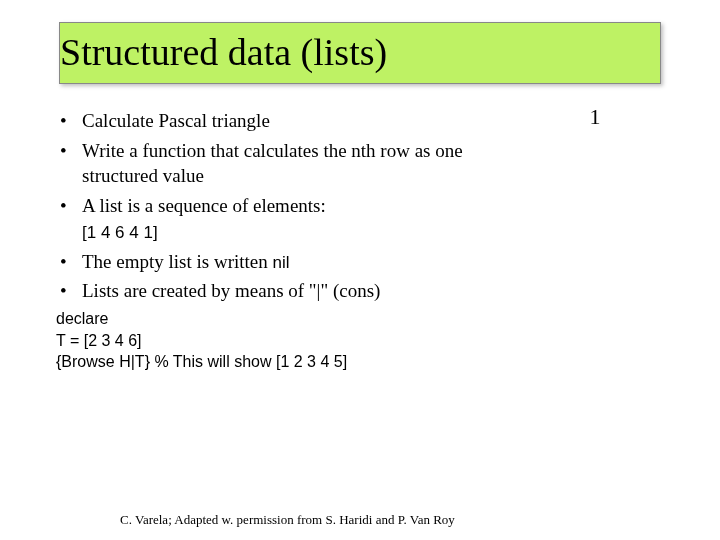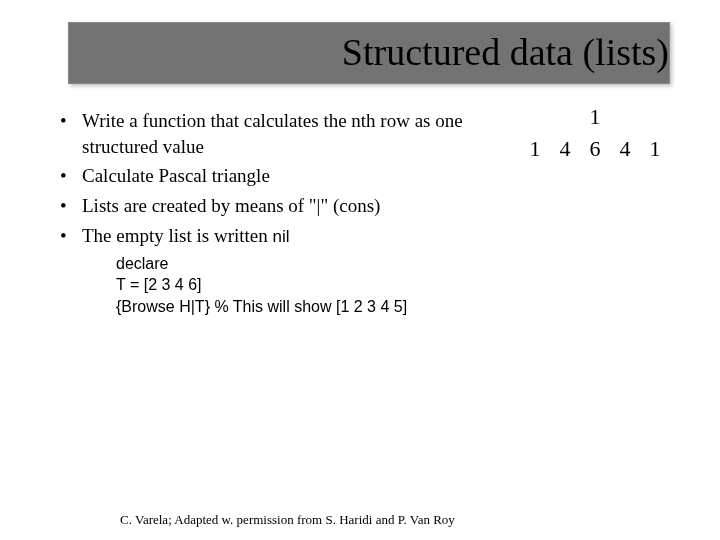--- a/index.html
+++ b/index.html
@@ -8,28 +8,28 @@
     width: 720px;
     height: 540px;
     background: #fff;
     font-family: "Times New Roman", Times, serif;
     color: #000;
     position: relative;
     overflow: hidden;
   }
   .title-box {
     position: absolute;
-    left: 68px;
+    left: 59px;
     top: 22px;
     width: 600px;
     height: 60px;
     border: 1px solid #888;
     box-shadow: 2px 2px 4px rgba(0,0,0,0.25);
-    background: #737373;
-    text-align: right;
+    background: #bef264;
+    text-align: left;
   }
   .title-box h1 {
     margin: 0;
     font-size: 38px;
     font-weight: normal;
     line-height: 58px;
   }
   .content {
     position: absolute;
     left: 56px;
@@ -55,21 +55,20 @@
     top: 0;
     font-size: 19px;
   }
   .code-inline {
     font-family: Arial, Helvetica, sans-serif;
     font-size: 17px;
   }
   .code-block {
     font-family: Arial, Helvetica, sans-serif;
     font-size: 16px;
-    margin-left: 60px;
     margin-top: 4px;
     line-height: 1.35;
   }
   .pascal {
     position: absolute;
     left: 480px;
     top: 104px;
     width: 230px;
     font-size: 22px;
     text-align: center;
@@ -102,37 +101,40 @@
 </style>
 </head>
 <body>
 
 <div class="title-box">
   <h1>Structured data (lists)</h1>
 </div>
 
 <div class="content">
   <ul class="bullets">
+    <li><span>Calculate Pascal triangle</span></li>
     <li><span>Write a function that calculates the nth row as one structured value</span></li>
-    <li><span>Calculate Pascal triangle</span></li>
     <li>
-      <span>Lists are created by means of </span><span>"|"  (cons)</span>
+      <span>A list is a sequence of elements:</span><br>
+      <span class="code-inline">[1 4 6 4 1]</span>
     </li>
     <li>
       <span>The empty list is written </span><span class="code-inline">nil</span>
+    </li>
+    <li>
+      <span>Lists are created by means of </span><span>"|"  (cons)</span>
     </li>
   </ul>
   <div class="code-block">
     <div>declare</div>
     <div>T = [2 3 4 6]</div>
     <div>{Browse H|T}   % This will show [1 2 3 4 5]</div>
   </div>
 </div>
 
 <div class="pascal">
   <div class="row"><span>1</span></div>
-  <div class="row"><span>1</span><span>4</span><span>6</span><span>4</span><span>1</span></div>
 </div>
 
 <div class="footer">
   <span class="attrib">C. Varela;  Adapted w. permission from S. Haridi and P. Van Roy</span>
   <span class="pagenum">25</span>
 </div>
 
 </body></html>

